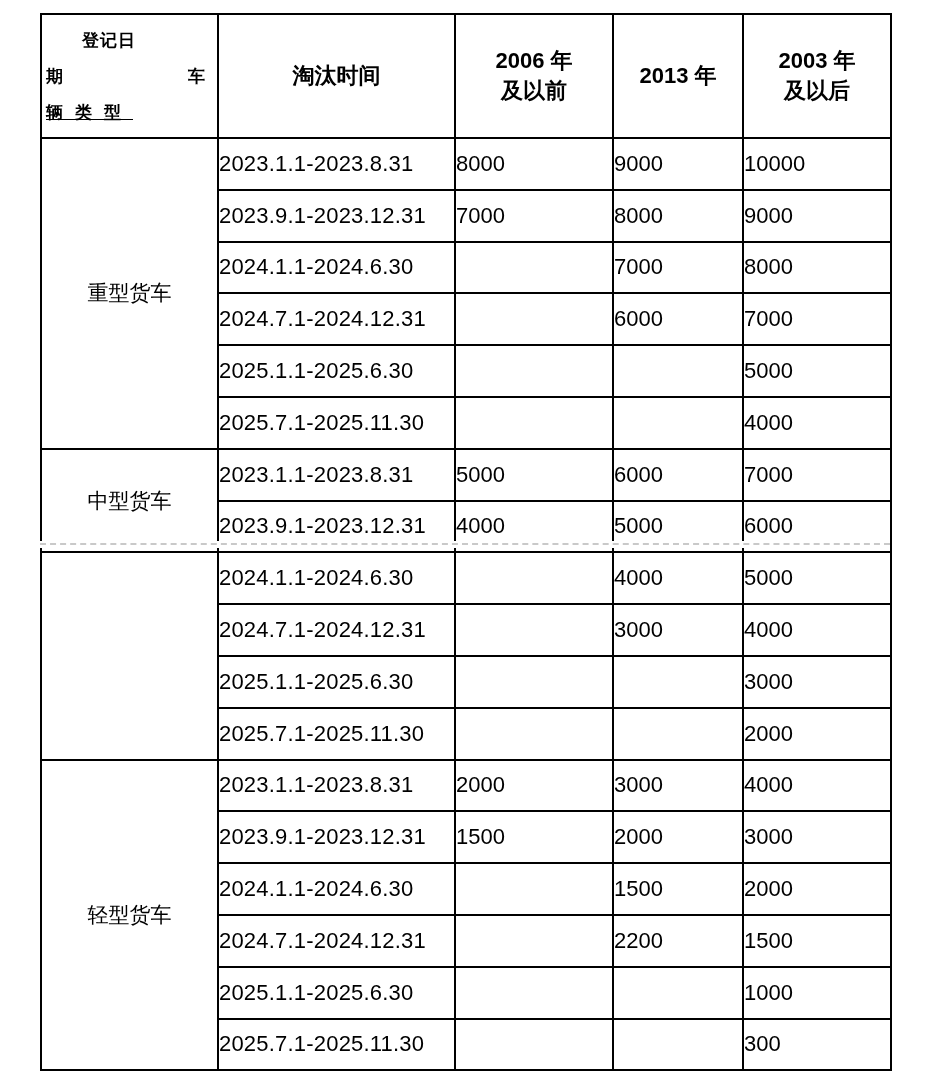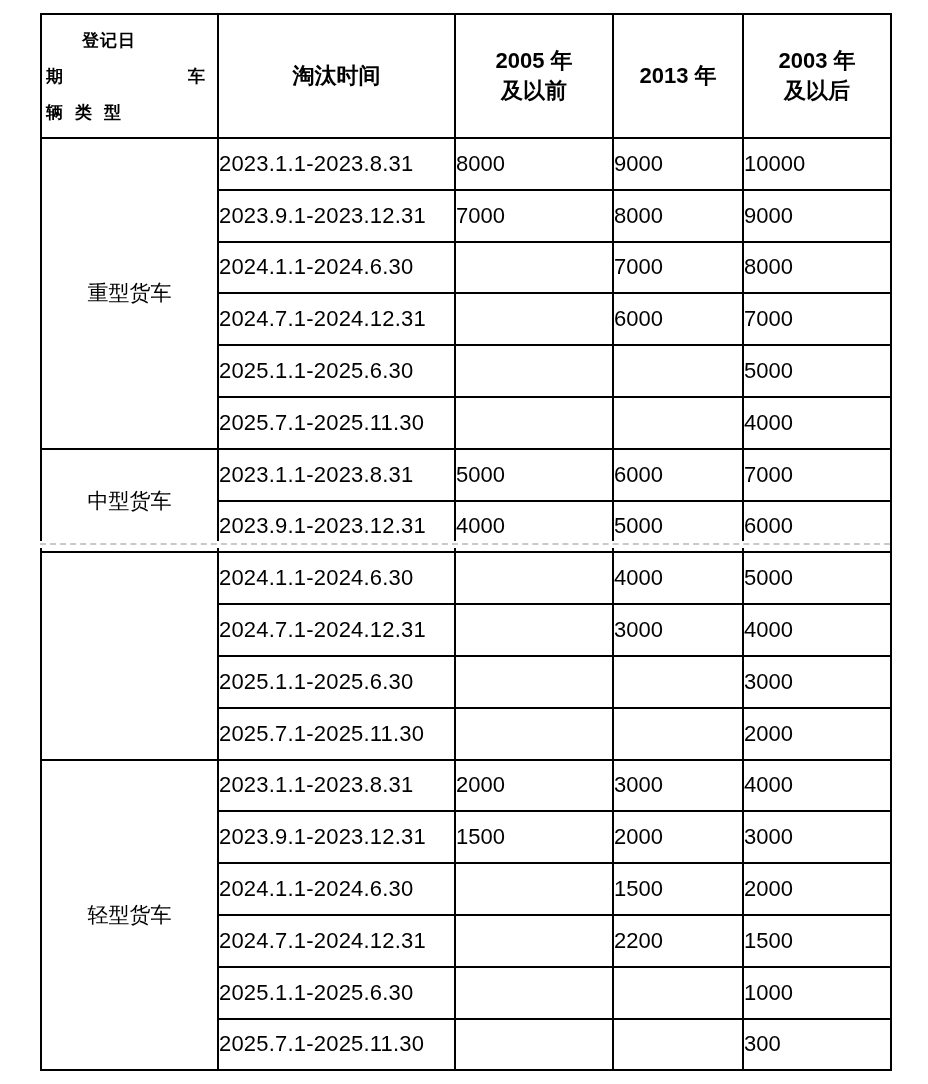--- a/index.html
+++ b/index.html
@@ -43,21 +43,21 @@
   .corner {
     padding: 8px 12px 6px 4px;
     font-size: 17px;
     font-weight: bold;
     line-height: 36px;
     text-align: left;
     border-radius: 15px;
   }
   .corner .l1 { padding-left: 36px; letter-spacing: 1px; }
   .corner .l2 { display: flex; justify-content: space-between; }
-  .corner .l3 { letter-spacing: 12px; }
+  .corner .l3 { letter-spacing: 12px; text-decoration: underline; }
 
   td.vtype {
     text-align: center;
     font-size: 21px;
   }
   td.period {
     text-align: left;
     font-size: 22px;
     padding-left: 6px;
     letter-spacing: 0.2px;
@@ -106,21 +106,21 @@
               <div class="l1">登记日</div>
               <div class="l2">
                 <span>期</span>
                 <span>车</span>
               </div>
               <div class="l3">辆类型</div>
             </div>
           </th>
           <th>淘汰时间</th>
           <th>
-            <div>2005 年</div>
+            <div>2006 年</div>
             <div>及以前</div>
           </th>
           <th>2013 年</th>
           <th>
             <div>2003 年</div>
             <div>及以后</div>
           </th>
         </tr>
       </thead>
       <tbody>

